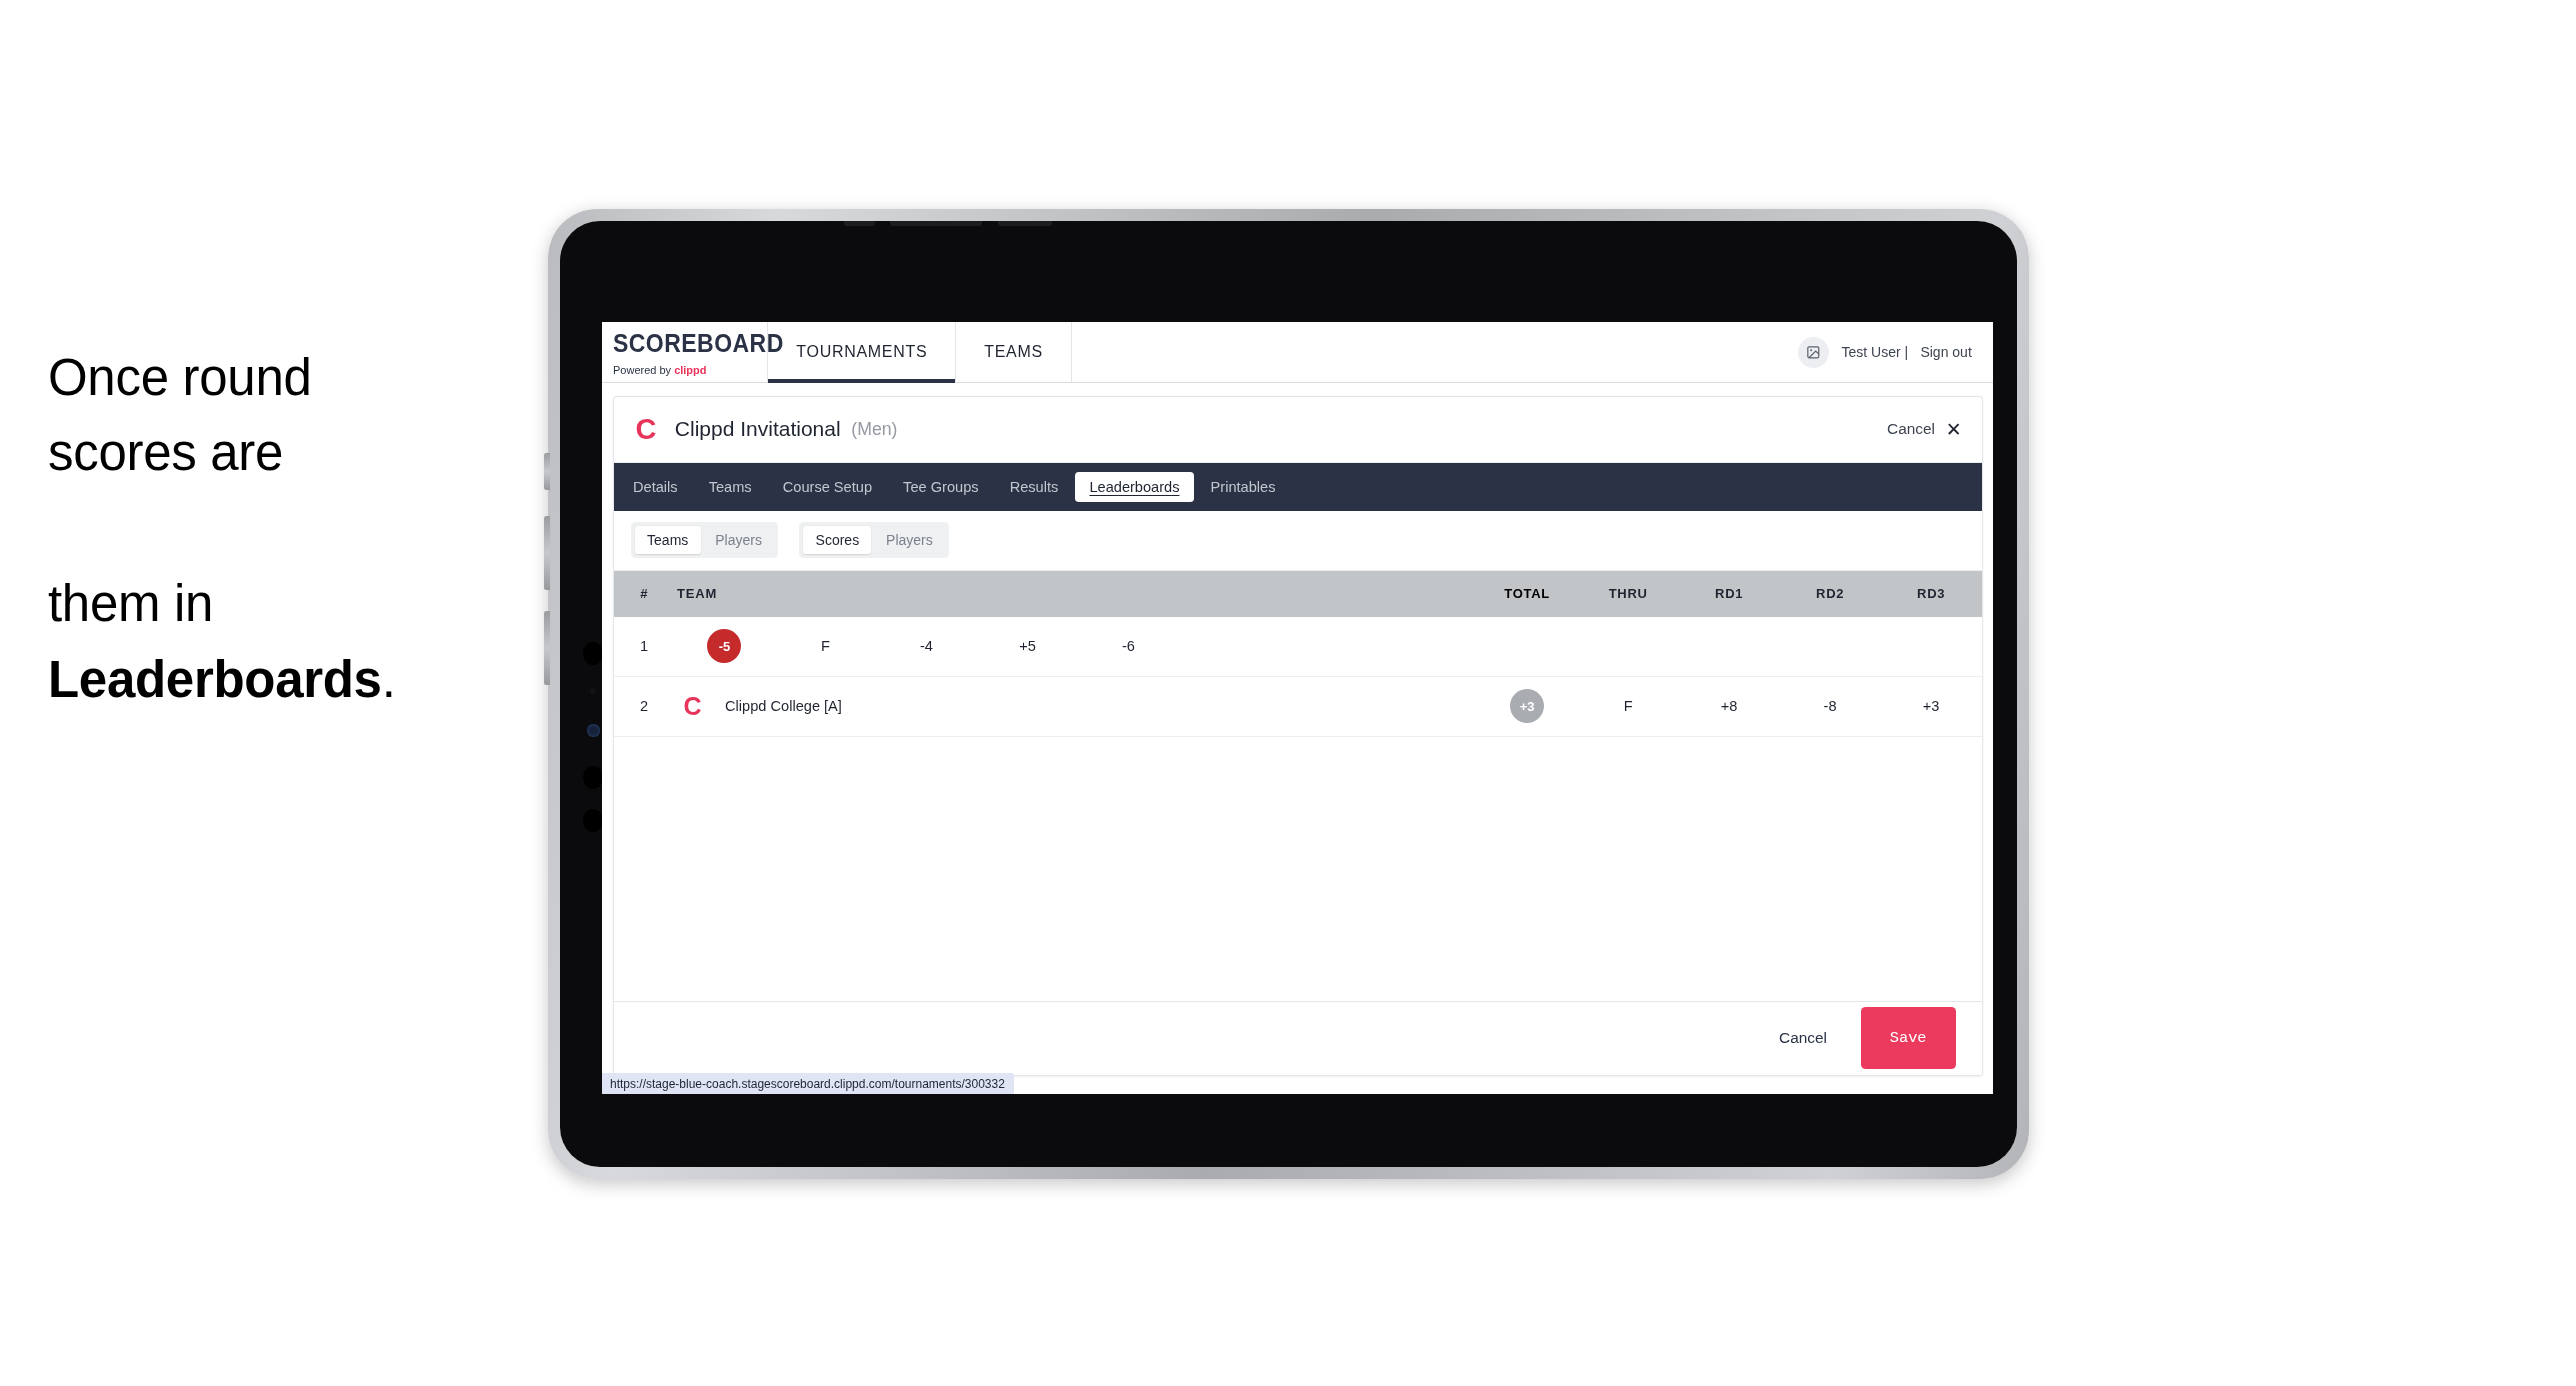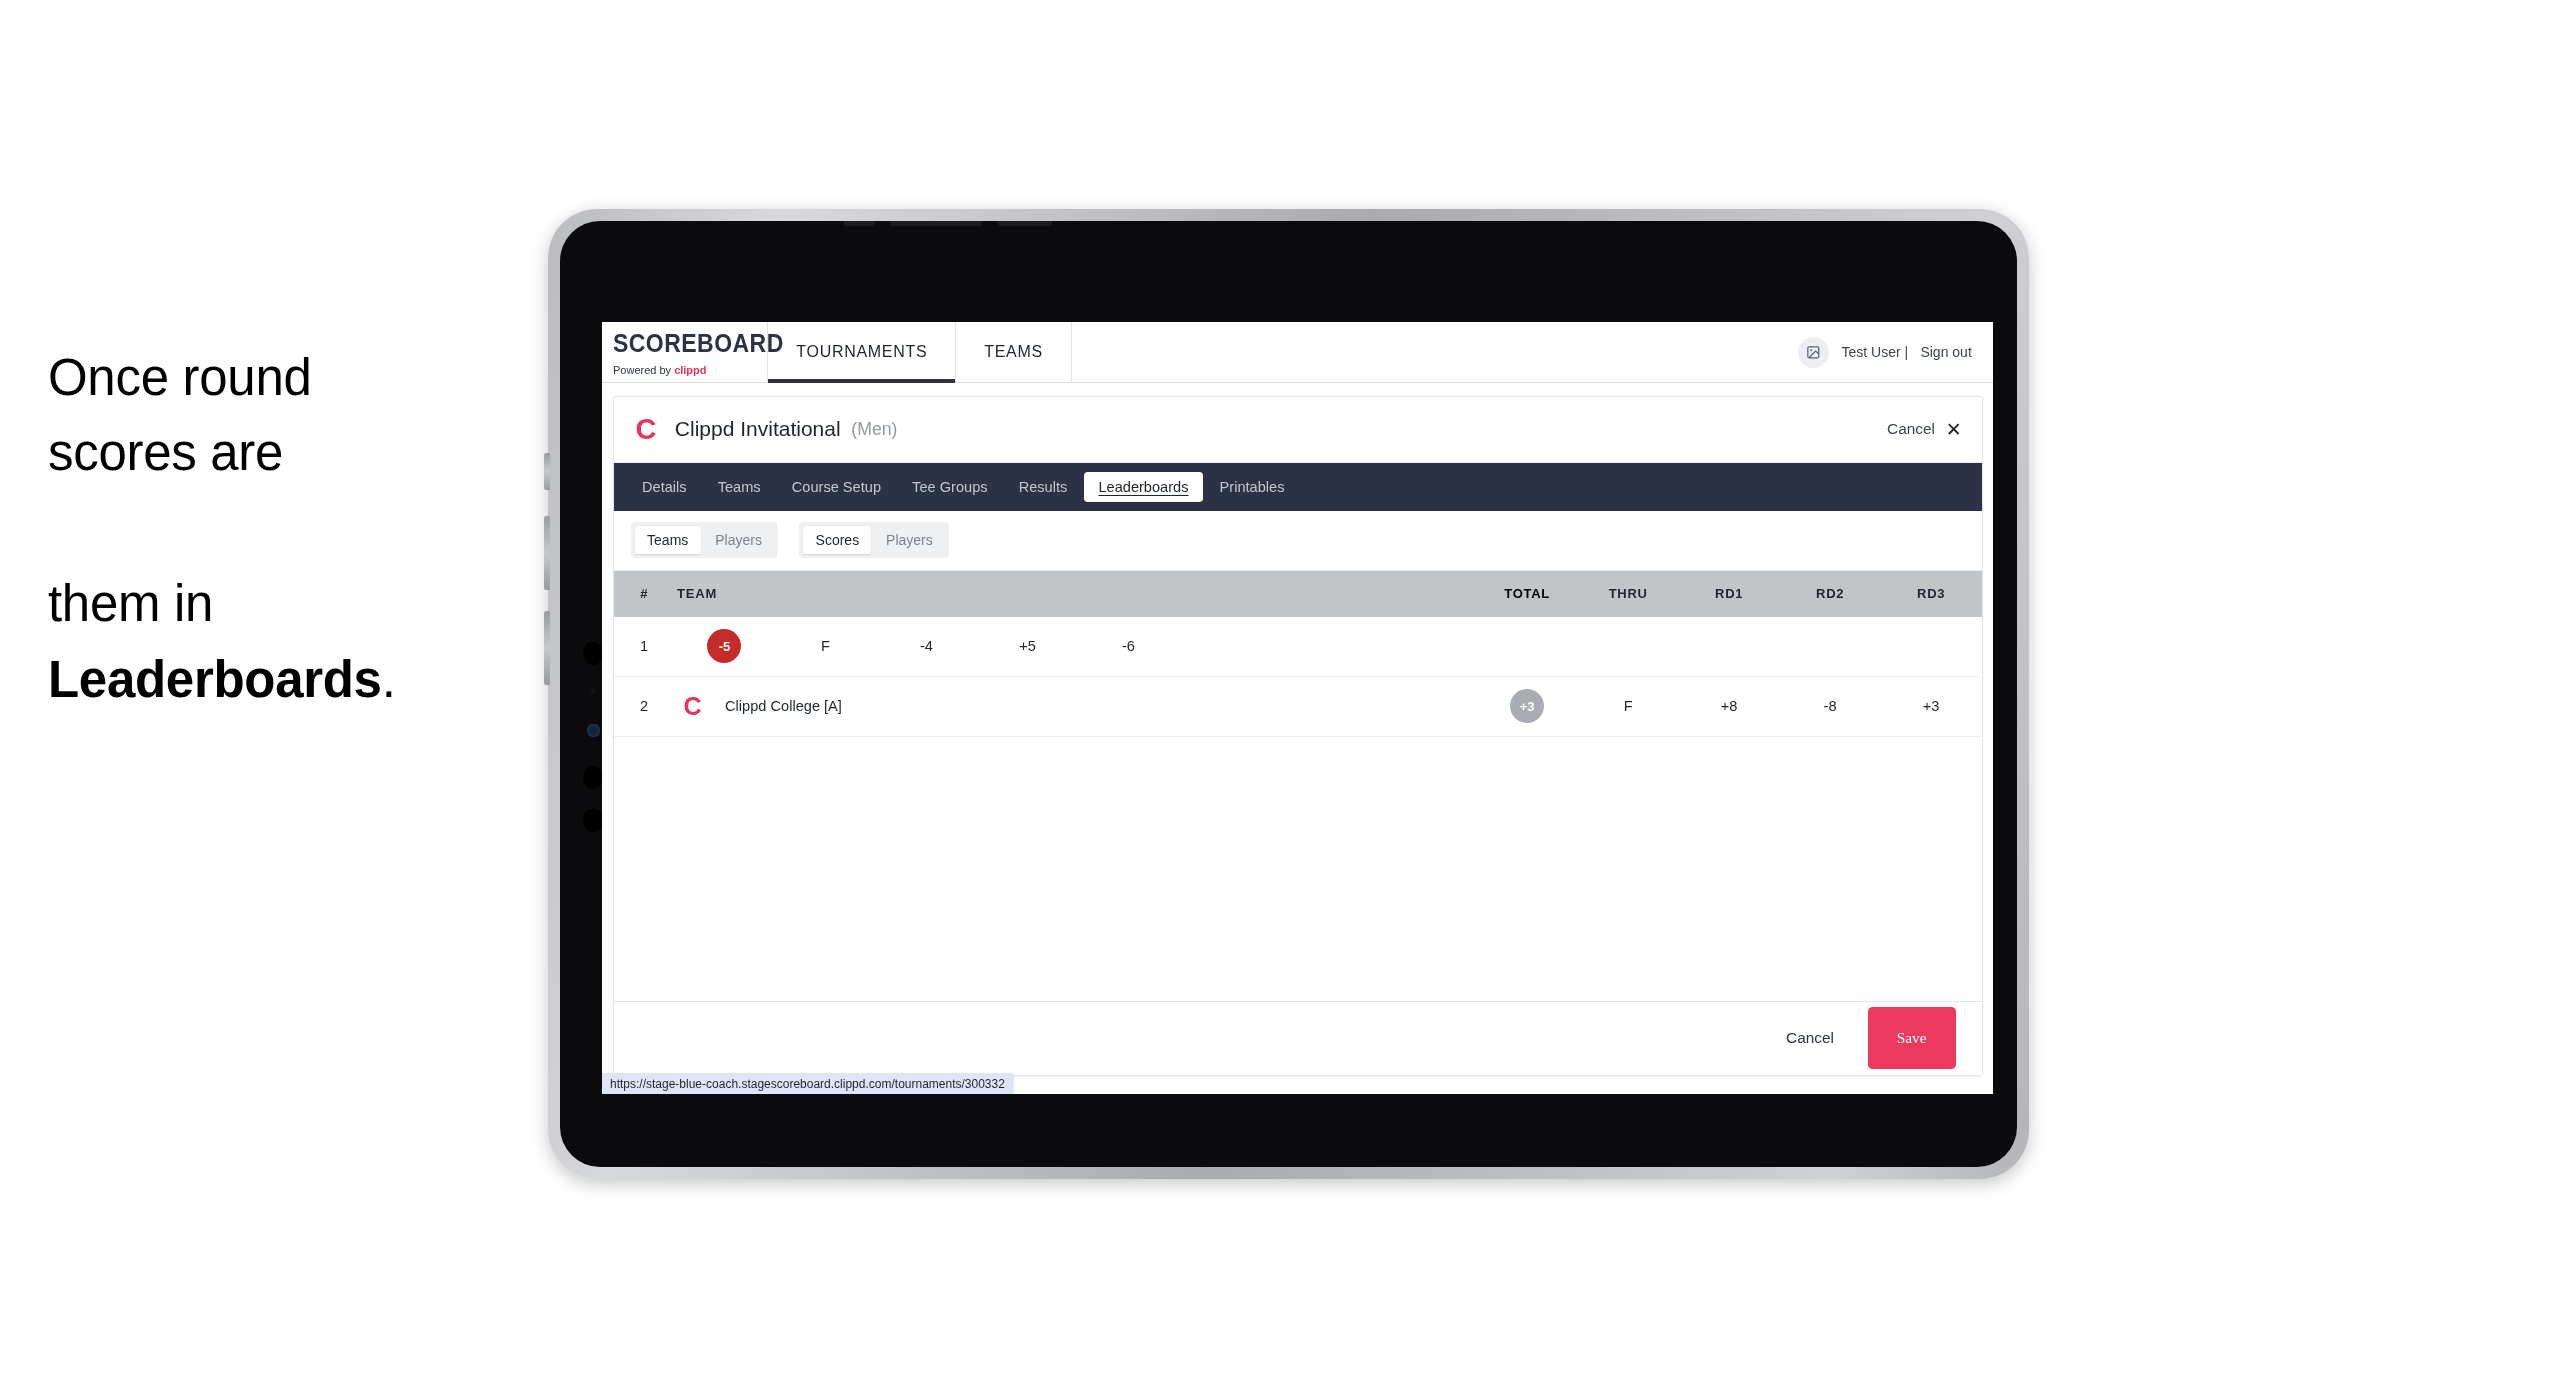--- a/index.html
+++ b/index.html
@@ -222,21 +222,21 @@
     cursor: pointer;
     line-height: 1;
   }
 
   
   #subnav {
     height: 48px;
     background: #2b3245;
     display: flex;
     align-items: center;
-    padding-left: 14px;
+    padding-left: 5px;
     gap: 3.1px;
   }
   .subnav-tab {
     font-size: 14.6px;
     color: #c3c7cf;
     padding: 7px 14px;
     border-radius: 3.8px;
     cursor: pointer;
     white-space: nowrap;
   }
@@ -386,21 +386,21 @@
     padding: 7.7px 10.7px;
   }
   #footer-save {
     font-size: 15.4px;
     color: #ffffff;
     background: #ec3a5f;
     border: none;
     border-radius: 4.6px;
     padding: 22px 29px;
     cursor: pointer;
-    font-family: Liberation Serif, serif;
+    font-family: Liberation Mono, monospace;
   }
 
   
   #statusbar {
     position: absolute;
     left: 0;
     bottom: 0;
     background: #dfe5f5;
     color: #1f2430;
     font-size: 12px;

